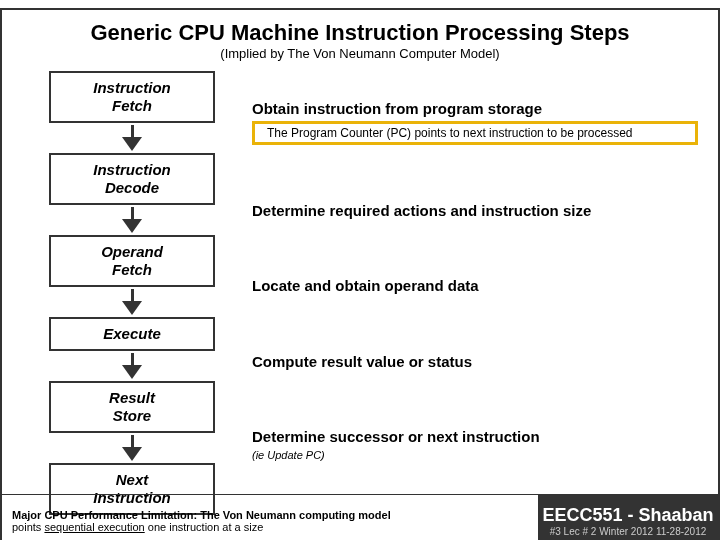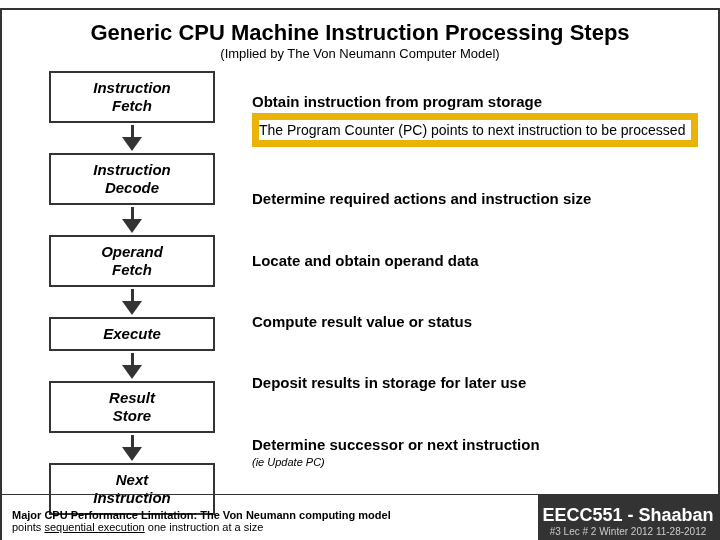--- a/index.html
+++ b/index.html
@@ -107,23 +107,23 @@
     }
 
     .desc-sub-italic {
       font-size: 11px;
       font-family: Arial, sans-serif;
       font-style: italic;
       margin-top: 2px;
     }
 
     .desc-sub-bordered {
-      border: 7px solid #eab308;
-      padding: 2px 0;
-      font-size: 14px;
+      border: 3px solid #eab308;
+      padding: 2px 12px;
+      font-size: 12px;
       display: inline-block;
       margin-top: 2px;
     }
 
     .bottom-bar {
       position: absolute;
       bottom: 0;
       left: 0;
       right: 0;
       display: flex;
@@ -217,23 +217,20 @@
         <div class="step-description">
           <div class="desc-main">Determine required actions and instruction size</div>
         </div>
         <div class="step-description">
           <div class="desc-main">Locate and obtain operand data</div>
         </div>
         <div class="step-description">
           <div class="desc-main">Compute result value or status</div>
         </div>
         <div class="step-description">
-          <div class="desc-main">Deposit results in storage for later use</div>
-        </div>
-        <div class="step-description">
           <div class="desc-main">Determine successor or next instruction</div>
           <div class="desc-sub-italic">(ie Update PC)</div>
         </div>
       </div>
   </div>
 
   <div class="bottom-bar">
     <div class="bottom-left">
       <div>
         <strong>Major CPU Performance Limitation:  The Von Neumann computing model</strong>

